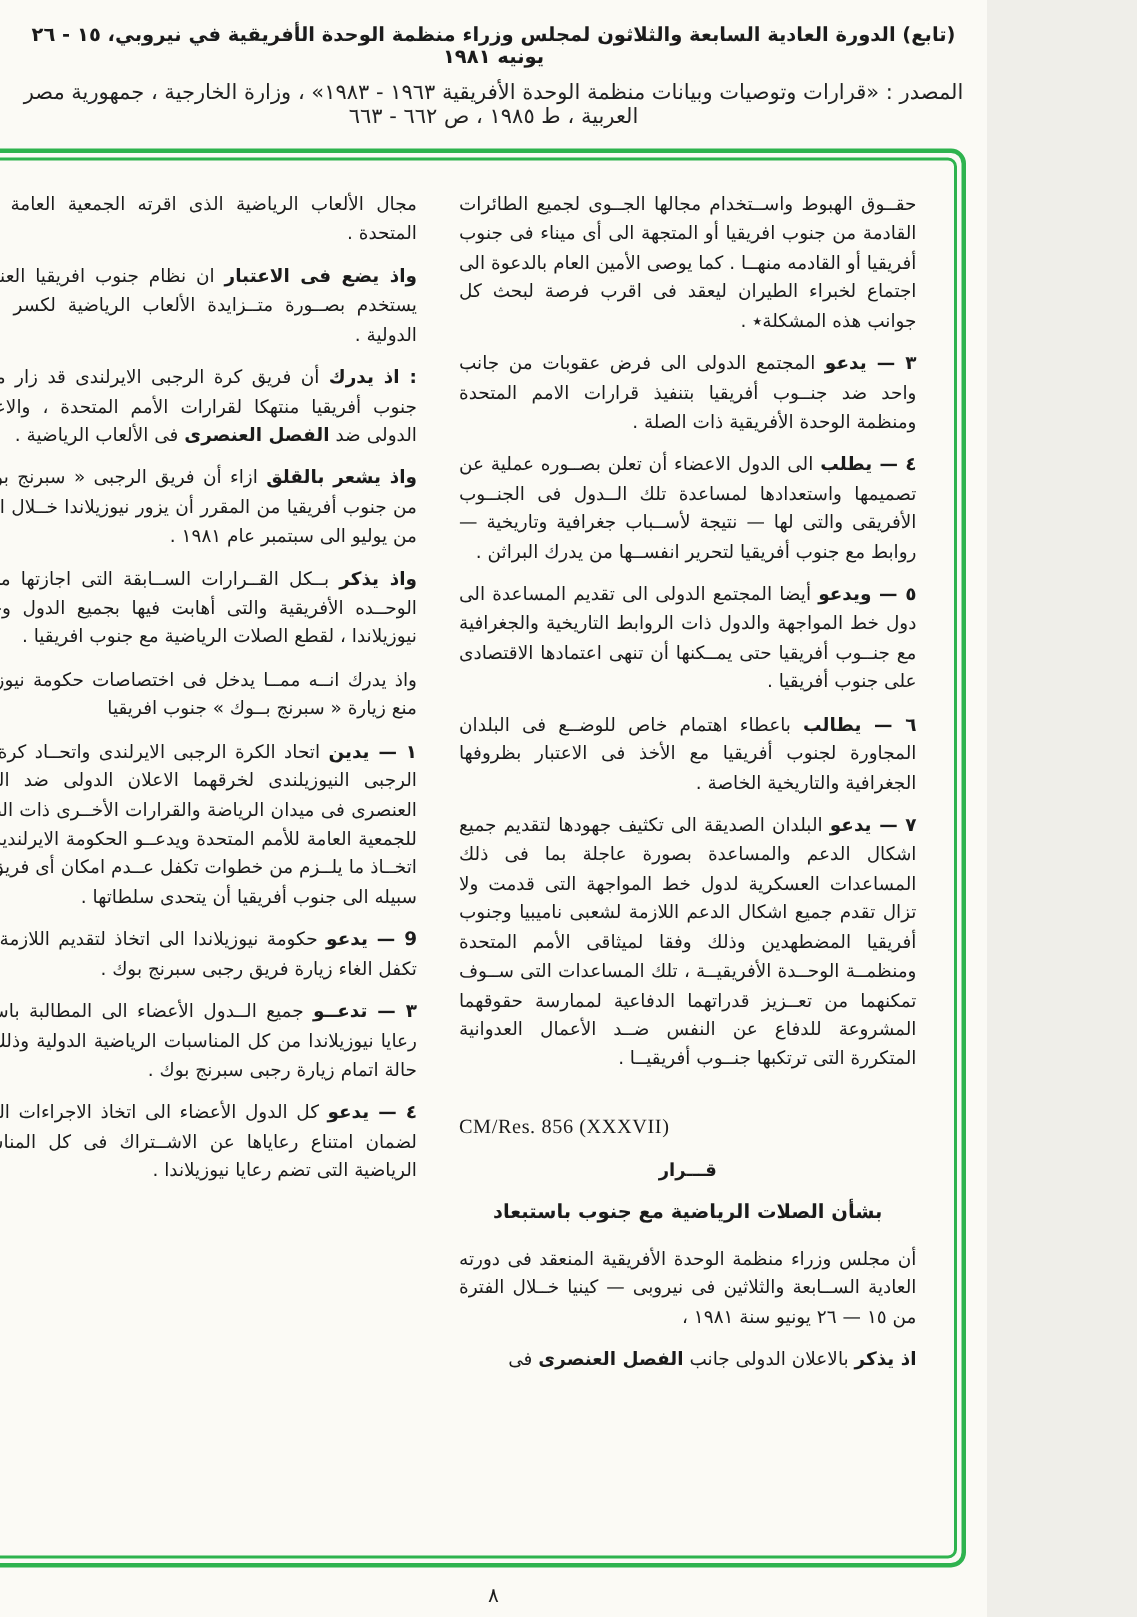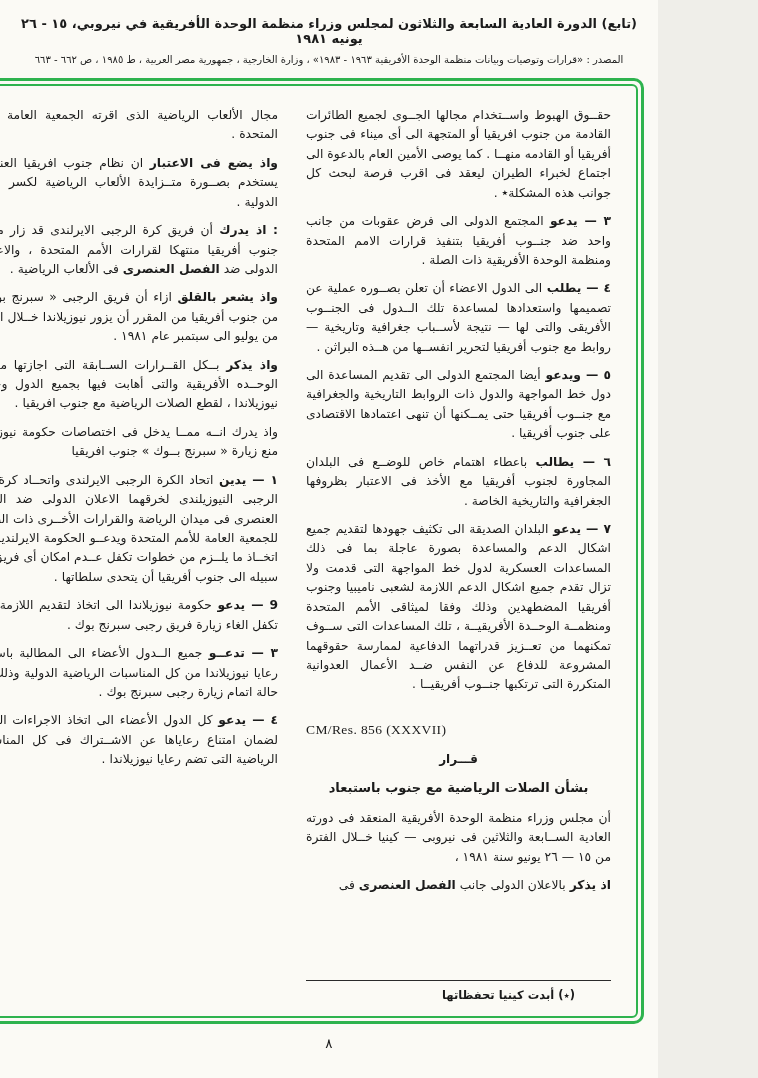--- a/index.html
+++ b/index.html
@@ -13,21 +13,21 @@
   .page {
     width: 658px; height: 1078px;
     background: #fbfaf5;
     padding: 16px 14px 0;
     overflow: hidden;
     direction: rtl;
   }
   
   .hdr { text-align: center; }
   .hdr-title { font-size: 13px; font-weight: bold; letter-spacing: 0.2px; }
-  .hdr-source { font-size: 10px; margin-top: 8px; color: #222; }
+  .hdr-source { font-size: 14px; margin-top: 8px; color: #222; }
   
   .frame {
     margin: 13px auto 0;
     width: 704px; height: 946px;
     border: 3px solid var(--green);
     border-radius: 10px;
     padding: 3px;
     background: #fbfaf5;
   }
   .frame-inner {
@@ -91,35 +91,32 @@
     <div class="hdr-source">المصدر : «قرارات وتوصيات وبيانات منظمة الوحدة الأفريقية ١٩٦٣ - ١٩٨٣» ، وزارة الخارجية ، جمهورية مصر العربية ، ط ١٩٨٥ ، ص ٦٦٢ - ٦٦٣</div>
   </header>
 
   <div class="frame">
     <div class="frame-inner">
       <div class="columns" dir="rtl">
 
         <section class="col">
           <p class="para"><span>حقــوق الهبوط واســتخدام مجالها الجــوى لجميع الطائرات القادمة من جنوب افريقيا أو المتجهة الى أى ميناء فى جنوب أفريقيا أو القادمه منهــا . كما يوصى الأمين العام بالدعوة الى اجتماع لخبراء الطيران ليعقد فى اقرب فرصة لبحث كل جوانب هذه المشكلة٭ .</span></p>
           <p class="para"><span class="b">٣ — يدعو</span><span> المجتمع الدولى الى فرض عقوبات من جانب واحد ضد جنــوب أفريقيا بتنفيذ قرارات الامم المتحدة ومنظمة الوحدة الأفريقية ذات الصلة .</span></p>
-          <p class="para"><span class="b">٤ — يطلب</span><span> الى الدول الاعضاء أن تعلن بصــوره عملية عن تصميمها واستعدادها لمساعدة تلك الــدول فى الجنــوب الأفريقى والتى لها — نتيجة لأســباب جغرافية وتاريخية — روابط مع جنوب أفريقيا لتحرير انفســها من هــذه البراثن .</span></p>
+          <p class="para"><span class="b">٤ — يطلب</span><span> الى الدول الاعضاء أن تعلن بصــوره عملية عن تصميمها واستعدادها لمساعدة تلك الــدول فى الجنــوب الأفريقى والتى لها — نتيجة لأســباب جغرافية وتاريخية — روابط مع جنوب أفريقيا لتحرير انفســها من يدرك البراثن .</span></p>
           <p class="para"><span class="b">٥ — ويدعو</span><span> أيضا المجتمع الدولى الى تقديم المساعدة الى دول خط المواجهة والدول ذات الروابط التاريخية والجغرافية مع جنــوب أفريقيا حتى يمــكنها أن تنهى اعتمادها الاقتصادى على جنوب أفريقيا .</span></p>
           <p class="para"><span class="b">٦ — يطالب</span><span> باعطاء اهتمام خاص للوضــع فى البلدان المجاورة لجنوب أفريقيا مع الأخذ فى الاعتبار بظروفها الجغرافية والتاريخية الخاصة .</span></p>
           <p class="para"><span class="b">٧ — يدعو</span><span> البلدان الصديقة الى تكثيف جهودها لتقديم جميع اشكال الدعم والمساعدة بصورة عاجلة بما فى ذلك المساعدات العسكرية لدول خط المواجهة التى قدمت ولا تزال تقدم جميع اشكال الدعم اللازمة لشعبى ناميبيا وجنوب أفريقيا المضطهدين وذلك وفقا لميثاقى الأمم المتحدة ومنظمــة الوحــدة الأفريقيــة ، تلك المساعدات التى ســوف تمكنهما من تعــزيز قدراتهما الدفاعية لممارسة حقوقهما المشروعة للدفاع عن النفس ضــد الأعمال العدوانية المتكررة التى ترتكبها جنــوب أفريقيــا .</span></p>
 
           <div class="ref">CM/Res. 856 (XXXVII)</div>
           <h2 class="res-title">قـــرار</h2>
           <h3 class="res-subject">بشأن الصلات الرياضية مع جنوب باستبعاد</h3>
 
           <p class="para"><span>أن مجلس وزراء منظمة الوحدة الأفريقية المنعقد فى دورته العادية الســابعة والثلاثين فى نيروبى — كينيا خــلال الفترة من ١٥ — ٢٦ يونيو سنة ١٩٨١ ،</span></p>
           <p class="para"><span class="b">اذ يذكر</span><span> بالاعلان الدولى جانب </span><span class="b">الفصل العنصرى</span><span> فى</span></p>
 
-          <div class="footnote">
-            <div class="footnote-text">(٭) أبدت كينيا تحفظاتها</div>
-          </div>
         </section>
 
         <section class="col">
           <p class="para"><span>مجال الألعاب الرياضية الذى اقرته الجمعية العامة للأمم المتحدة .</span></p>
           <p class="para"><span class="b">واذ يضع فى الاعتبار</span><span> ان نظام جنوب افريقيا العنصرى يستخدم بصــورة متــزايدة الألعاب الرياضية لكسر عزلته الدولية .</span></p>
           <p class="para"><span class="b">: اذ يدرك</span><span> أن فريق كرة الرجبى الايرلندى قد زار مؤخرا جنوب أفريقيا منتهكا لقرارات الأمم المتحدة ، والاعــلان الدولى ضد </span><span class="b">الفصل العنصرى</span><span> فى الألعاب الرياضية .</span></p>
           <p class="para"><span class="b">واذ يشعر بالقلق</span><span> ازاء أن فريق الرجبى « سبرنج بوك » من جنوب أفريقيا من المقرر أن يزور نيوزيلاندا خــلال الفترة من يوليو الى سبتمبر عام ١٩٨١ .</span></p>
           <p class="para"><span class="b">واذ يذكر</span><span> بــكل القــرارات الســابقة التى اجازتها منظمة الوحــده الأفريقية والتى أهابت فيها بجميع الدول وخاصة نيوزيلاندا ، لقطع الصلات الرياضية مع جنوب افريقيا .</span></p>
           <p class="para"><span>واذ يدرك انــه ممــا يدخل فى اختصاصات حكومة نيوزيلاندا منع زيارة « سبرنج بــوك » جنوب افريقيا</span></p>
           <p class="para"><span class="b">١ — يدين</span><span> اتحاد الكرة الرجبى الايرلندى واتحــاد كرة قدم الرجبى النيوزيلندى لخرقهما الاعلان الدولى ضد الفصل العنصرى فى ميدان الرياضة والقرارات الأخــرى ذات الصــلة للجمعية العامة للأمم المتحدة ويدعــو الحكومة الايرلندية الى اتخــاذ ما يلــزم من خطوات تكفل عــدم امكان أى فريق فى سبيله الى جنوب أفريقيا أن يتحدى سلطاتها .</span></p>

